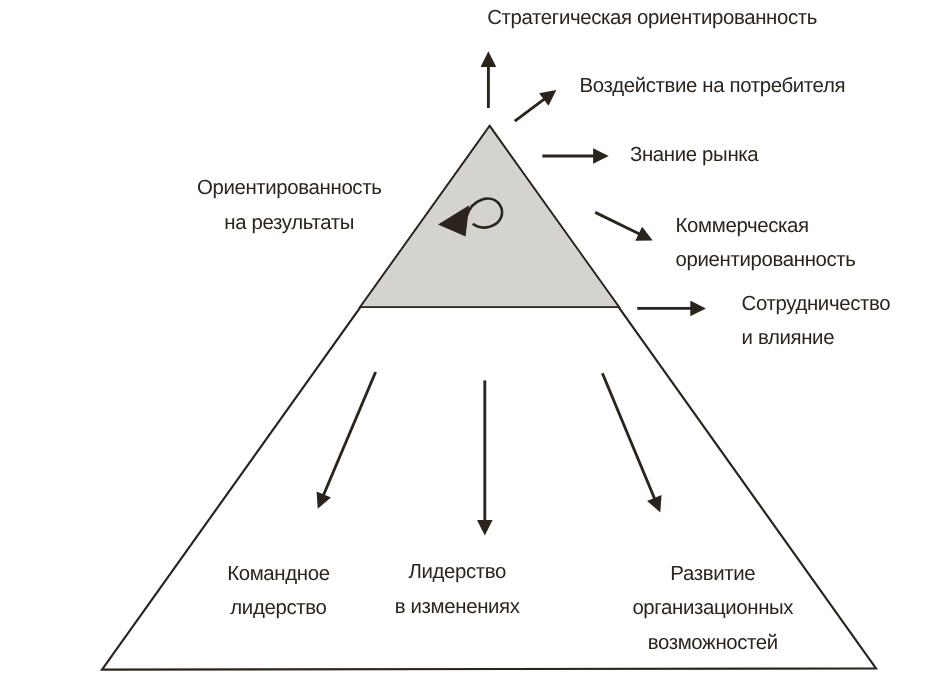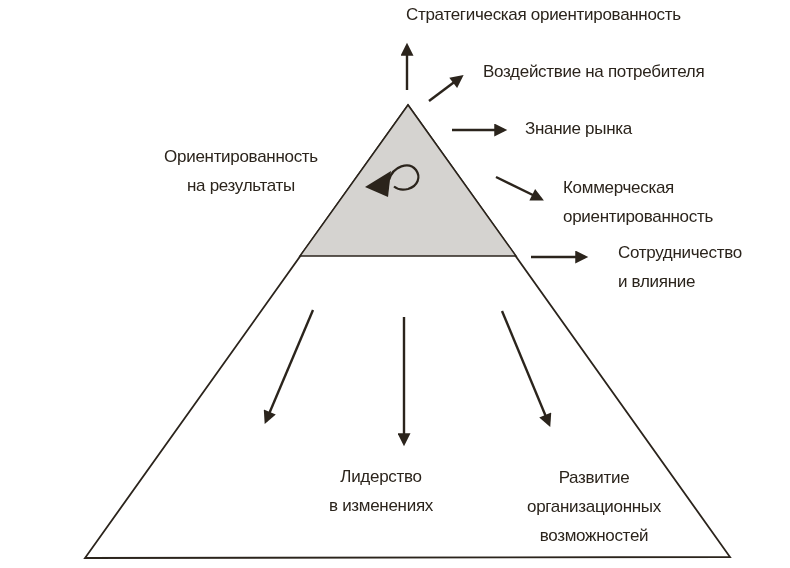--- a/index.html
+++ b/index.html
@@ -64,20 +64,22 @@
 ориентированность</div>
 
   <div class="label nowrap" style="left:525px; top:114px;">Знание рынка</div>
 
   <div class="label" style="left:603px; top:238px;margin-left:15px;">Сотрудничество
 и влияние</div>
 
   <div class="label center" style="left:91px; top:142px; width:300px;">Ориентированность
 на результаты</div>
 
+  <div class="label center" style="left:137px; top:463px; width:190px;">Командное
+лидерство</div>
 
   <div class="label center" style="left:291px; top:462px; width:180px;">Лидерство
 в изменениях</div>
 
   <div class="label center" style="left:484px; top:463px; width:220px;">Развитие
 организационных
 возможностей</div>
 
 </div>
 

